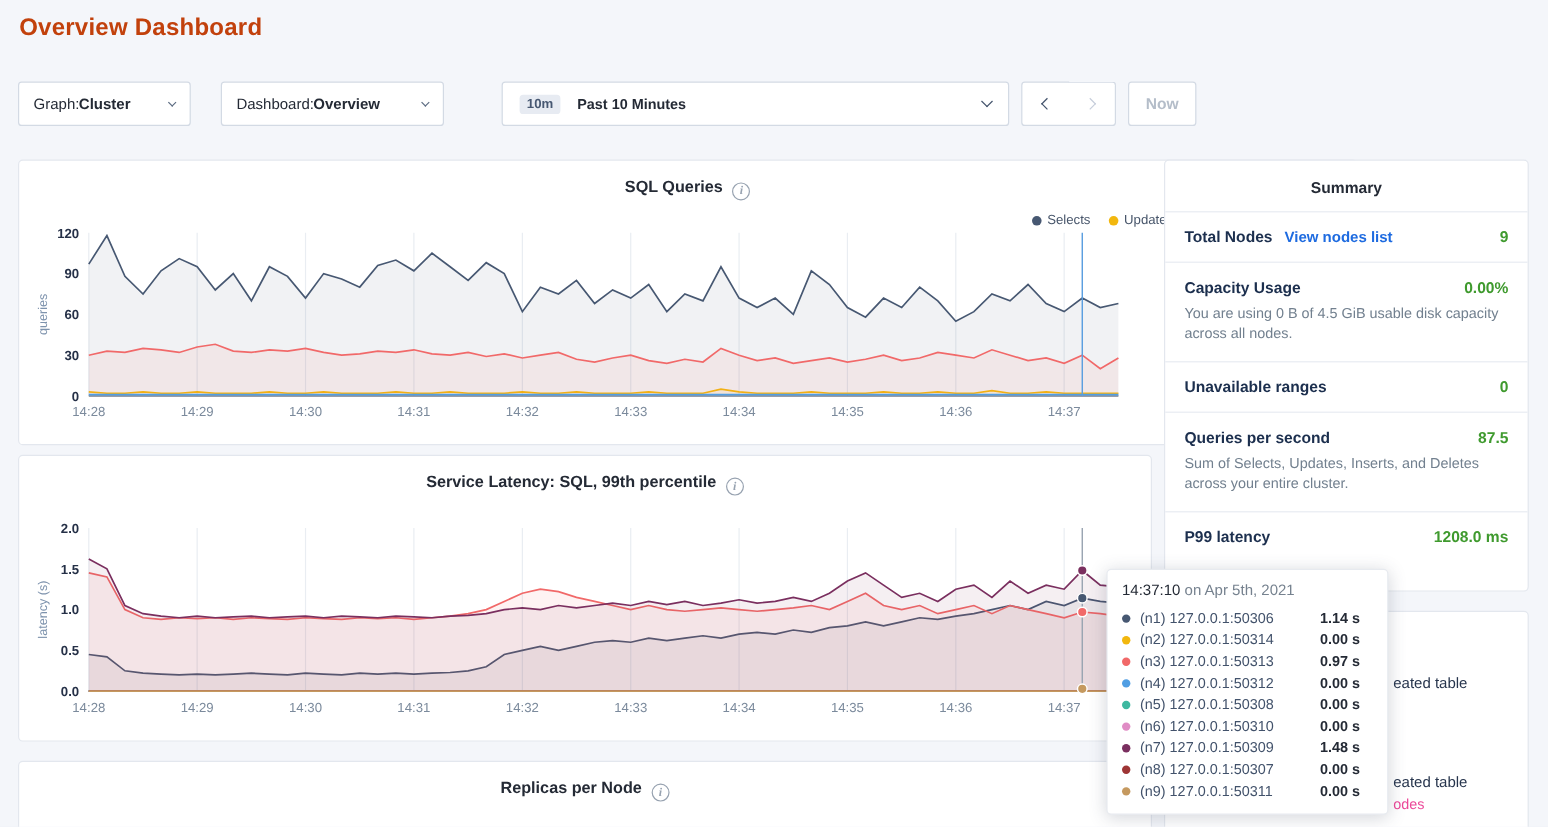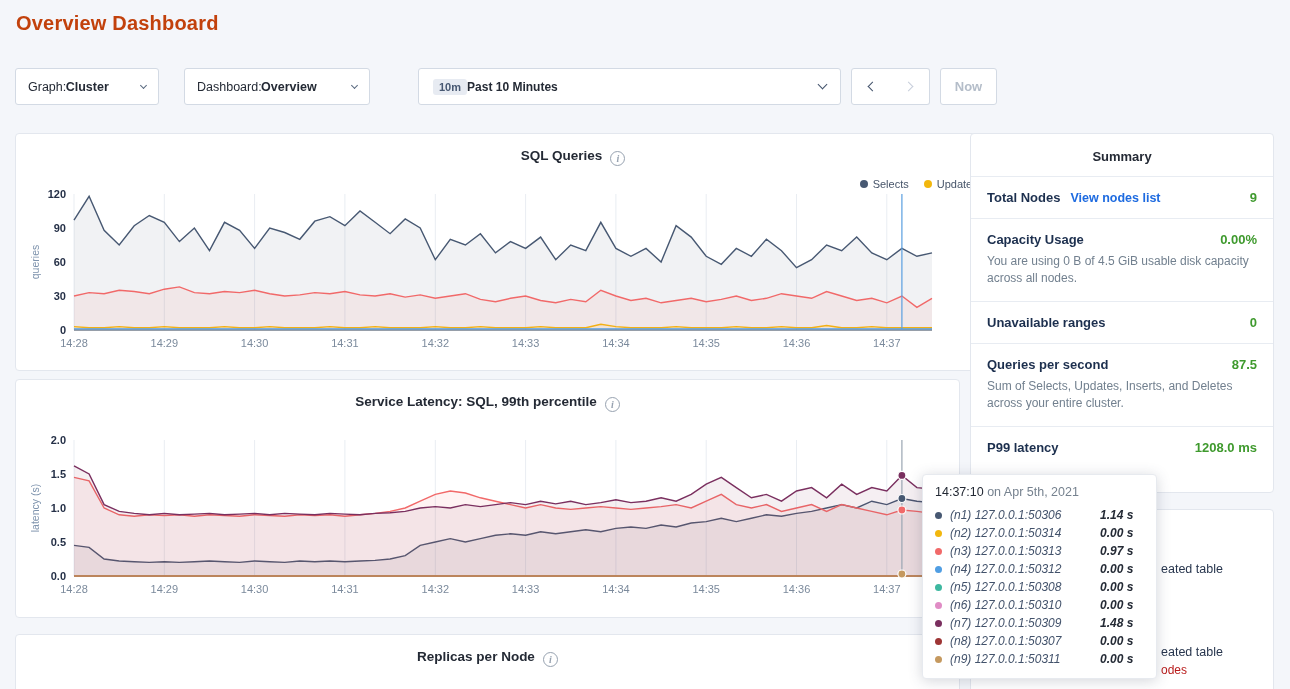--- a/index.html
+++ b/index.html
@@ -17,21 +17,21 @@
   .ctrl {
     position: absolute; top: 68px; height: 37px;
     background: #fff; border: 1px solid #d3dae4; border-radius: 3px;
     display: flex; align-items: center; font-size: 12.5px; cursor: pointer;
   }
   .dd { padding: 0 12px; justify-content: space-between; gap: 20px; }
   #graph-dd { left: 15px; width: 144px; }
   #dash-dd { left: 184px; width: 186px; }
   .dd-label { color: #242a35; }
   .dd-value { font-weight: 700; margin-left: -4px; }
-  .time-selector { left: 418px; width: 423px; padding: 0 14px; gap: 0; }
+  .time-selector { left: 418px; width: 423px; padding: 0 14px; gap: 14px; }
   .time-badge { background: #e7ebf2; border-radius: 3px; padding: 2px 6px;
                 font-size: 11px; font-weight: 700; color: #475872; }
   .time-label { font-weight: 700; font-size: 12px; }
   .chev { display: inline-block; width: 7px; height: 7px;
           border-right: 1.6px solid #42526b; border-bottom: 1.6px solid #42526b; }
   .chev.small { width: 5px; height: 5px; border-width: 1.4px; border-color: #5a6a80; transform: rotate(45deg); margin-top: -3px; }
   .chev.down { transform: rotate(45deg); margin-top: -4px; margin-left: auto; }
   .chev.left { transform: rotate(135deg); margin-left: 3px; }
   .chev.right { transform: rotate(-45deg); margin-right: 3px; }
   .chev.disabled { border-color: #c7cedb; }
@@ -71,28 +71,28 @@
   .slink { color: #1e6be0; font-weight: 700; margin-left: 10px; font-size: 12.5px;
            cursor: pointer; text-decoration: none; }
   .svalue { margin-left: auto; font-weight: 700; color: #3f9a2e; }
   .sdesc { margin-top: 6px; color: #72808f; font-size: 12px; line-height: 1.45; }
   
   .tooltip { position: absolute; left: 922px; top: 474px; width: 235px; z-index: 20;
              background: #fff; border: 1px solid #e7eaef; border-radius: 4px;
              box-shadow: 0 2px 14px rgba(60,70,90,.22); padding: 10px 12px; font-size: 12px; }
   .tt-title { margin-bottom: 7px; font-size: 12.5px; color: #242a35; }
   .tt-date { color: #76828f; }
-  .tt-list { list-style: none; margin: 0; padding: 0; font-style: italic; }
+  .tt-list { list-style: none; margin: 0; padding: 0; }
   .tt-row { display: flex; align-items: center; height: 18px; }
   .tt-dot { width: 7px; height: 7px; border-radius: 50%; margin-right: 8px; flex: none; }
   .tt-label { color: #42526b; flex: 0 0 150px; white-space: nowrap; }
   .tt-value { font-weight: 700; color: #242a35; white-space: nowrap; }
   
   .frag { position: absolute; font-size: 12.5px; color: #27354d; white-space: nowrap; }
-  #frag-3 { color: #b91c1c; font-size: 12px; }
+  #frag-3 { color: #ec4899; font-size: 12px; }
 </style>
 </head>
 <body>
 
 <div class="page">
 
   <h1 class="page-title">Overview Dashboard</h1>
 
   <div class="ctrl dd" id="graph-dd">
     <span><span class="dd-label">Graph:</span>

